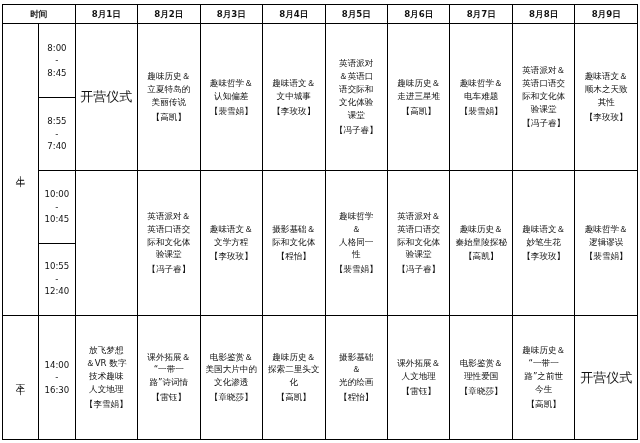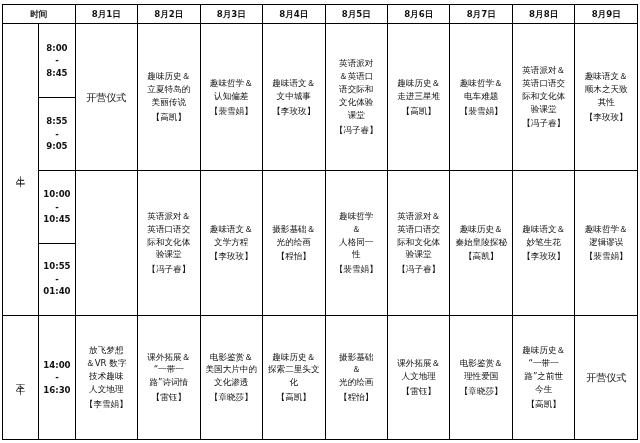--- a/index.html
+++ b/index.html
@@ -43,37 +43,36 @@
     text-orientation:upright;
     letter-spacing:2px;
     font-size:9.4px;
     display:inline-block;
     line-height:1;
   }
   .slot{
     font-size:8.6px;
     line-height:1.6;
     white-space:pre-line;
-    font-weight:bold;
   }
   .cell-body{
     display:block;
     white-space:pre-line;
     font-size:8.6px;
     line-height:1.5;
   }
   .teacher{
     display:block;
     white-space:pre-line;
     font-size:8.6px;
     line-height:1.5;
     margin-top:2px;
   }
   .ceremony{
-    font-size:10px;
+    font-size:13px;
     line-height:1.5;
     white-space:pre-line;
   }
   .empty{}
 </style>
 </head>
 <body>
 
 <div class="sheet">
   <table class="schedule">
@@ -161,21 +160,21 @@
           <span class="cell-body">趣味语文＆
 顺木之天致
 其性</span>
           <span class="teacher">【李玫玫】</span>
         </td>
       </tr>
 
       <tr>
         <td class="slot">8:55
 -
-9:05</td>
+7:40</td>
       </tr>
 
       <tr>
         <td class="slot">10:00
 -
 10:45</td>
         <td rowspan="2" class="empty"></td>
         <td rowspan="2">
           <span class="cell-body">英语派对＆
 英语口语交
@@ -183,21 +182,21 @@
 验课堂</span>
           <span class="teacher">【冯子睿】</span>
         </td>
         <td rowspan="2">
           <span class="cell-body">趣味语文＆
 文学方程</span>
           <span class="teacher">【李玫玫】</span>
         </td>
         <td rowspan="2">
           <span class="cell-body">摄影基础＆
-光的绘画</span>
+际和文化体</span>
           <span class="teacher">【程怡】</span>
         </td>
         <td rowspan="2">
           <span class="cell-body">趣味哲学
 ＆
 人格同一
 性</span>
           <span class="teacher">【裴雪娟】</span>
         </td>
         <td rowspan="2">
@@ -220,21 +219,21 @@
         <td rowspan="2">
           <span class="cell-body">趣味哲学＆
 逻辑谬误</span>
           <span class="teacher">【裴雪娟】</span>
         </td>
       </tr>
 
       <tr>
         <td class="slot">10:55
 -
-01:40</td>
+12:40</td>
       </tr>
 
       <tr>
         <td>
           <span class="vert">下午</span>
         </td>
         <td class="slot">14:00
 -
 16:30</td>
         <td>

